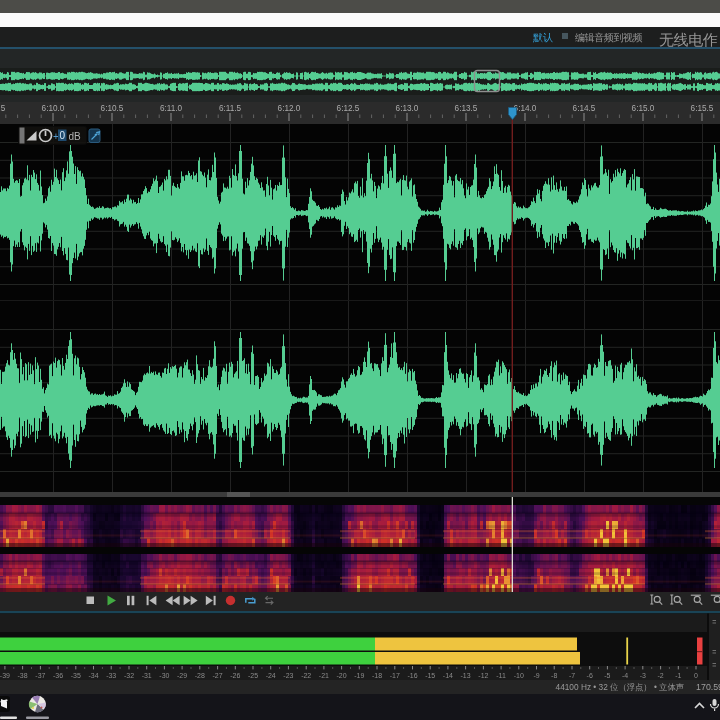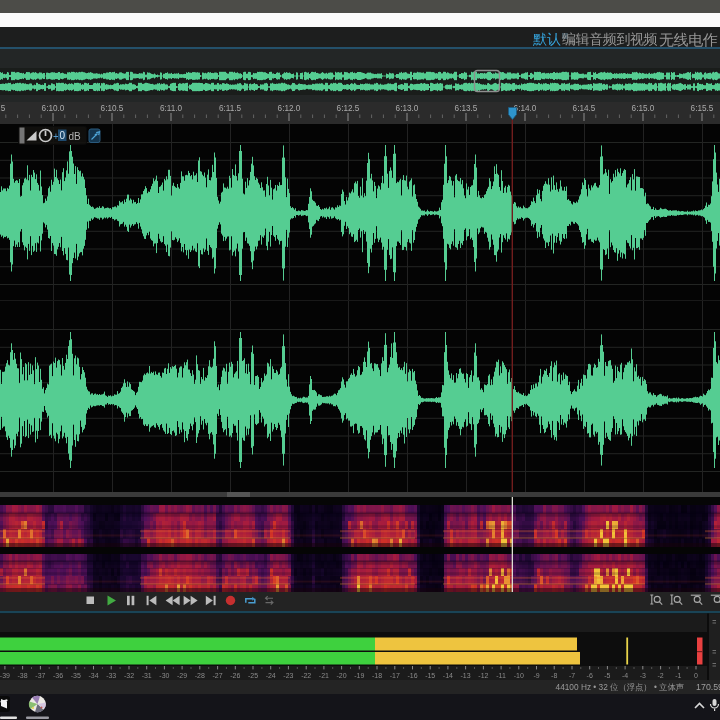--- a/index.html
+++ b/index.html
@@ -1,22 +1,22 @@
 <!DOCTYPE html>
 <html><head><meta charset="utf-8"><style>
 html,body{margin:0;padding:0;width:720px;height:720px;overflow:hidden;background:#000;
 font-family:"Liberation Sans",sans-serif;}
 .abs{position:absolute;}
 </style></head><body>
 <div class="abs" style="left:0;top:0;width:720px;height:13px;background:#4c4c48"></div>
 <div class="abs" style="left:0;top:13px;width:720px;height:14px;background:#fbfbfb"></div>
 <div class="abs" style="left:0;top:27px;width:720px;height:20px;background:#1d1e1e"></div>
-<div class="abs" style="left:533px;top:31px;font-size:14px;color:#35a3dc">默认</div>
+<div class="abs" style="left:533px;top:31px;font-size:10px;color:#35a3dc">默认</div>
 <div class="abs" style="left:562px;top:33px;width:6px;height:6px;background:#46565e"></div>
-<div class="abs" style="left:562px;top:31px;font-size:14px;color:#969696;letter-spacing:-0.4px">编辑音频到视频</div>
+<div class="abs" style="left:575px;top:31px;font-size:10px;color:#969696;letter-spacing:-0.4px">编辑音频到视频</div>
 <div class="abs" style="left:659px;top:31px;font-size:15px;color:#969696;letter-spacing:-0.4px">无线电作品</div>
 <div class="abs" style="left:0;top:47px;width:720px;height:2px;background:#24506a"></div>
 <div class="abs" style="left:0;top:49px;width:720px;height:53px;background:#232626"></div>
 <svg class="abs" style="left:0;top:0" width="720" height="720" viewBox="0 0 720 720">
 
   <rect x="0" y="68" width="720" height="27" fill="#1a1d1b"></rect>
   <path d="M0.5 72.1V79.9M1.5 72.9V79.1M2.5 72.4V79.6M3.5 74.1V77.9M4.5 73.8V78.2M5.5 74.3V77.7M6.5 73.8V78.2M7.5 72.0V80.0M8.5 72.5V79.5M9.5 75.0V77.0M10.5 74.9V77.1M11.5 71.8V80.2M12.5 71.8V80.2M13.5 71.9V80.1M14.5 71.8V80.2M15.5 72.7V79.3M16.5 72.4V79.6M17.5 72.1V79.9M18.5 72.1V79.9M19.5 72.6V79.4M20.5 73.0V79.0M21.5 72.9V79.1M22.5 73.4V78.6M23.5 72.9V79.1M24.5 74.1V77.9M25.5 73.5V78.5M26.5 72.0V80.0M27.5 72.1V79.9M28.5 72.1V79.9M29.5 72.2V79.8M30.5 73.4V78.6M31.5 72.8V79.2M32.5 72.4V79.6M33.5 72.2V79.8M34.5 72.7V79.3M35.5 72.1V79.9M36.5 72.8V79.2M37.5 73.4V78.6M38.5 73.3V78.7M39.5 72.4V79.6M40.5 72.5V79.5M41.5 72.6V79.4M42.5 73.6V78.4M43.5 73.0V79.0M44.5 73.0V79.0M45.5 75.6V76.4M46.5 72.7V79.3M47.5 72.6V79.4M48.5 72.9V79.1M49.5 73.1V78.9M50.5 72.7V79.3M51.5 72.3V79.7M52.5 72.2V79.8M53.5 72.4V79.6M54.5 72.3V79.7M55.5 72.9V79.1M56.5 72.9V79.1M57.5 72.8V79.2M58.5 72.0V80.0M59.5 72.0V80.0M60.5 73.3V78.7M61.5 73.0V79.0M62.5 72.7V79.3M63.5 73.2V78.8M64.5 73.8V78.2M65.5 73.8V78.2M66.5 74.2V77.8M67.5 72.3V79.7M68.5 72.4V79.6M69.5 72.1V79.9M70.5 72.7V79.3M71.5 71.8V80.2M72.5 71.9V80.1M73.5 71.8V80.2M74.5 72.1V79.9M75.5 72.6V79.4M76.5 72.1V79.9M77.5 72.6V79.4M78.5 72.3V79.7M79.5 71.9V80.1M80.5 72.2V79.8M81.5 71.8V80.2M82.5 71.8V80.2M83.5 72.2V79.8M84.5 72.3V79.7M85.5 72.8V79.2M86.5 73.2V78.8M87.5 73.0V79.0M88.5 72.5V79.5M89.5 72.7V79.3M90.5 72.1V79.9M91.5 72.6V79.4M92.5 72.9V79.1M93.5 73.5V78.5M94.5 73.5V78.5M95.5 73.5V78.5M96.5 73.2V78.8M97.5 73.5V78.5M98.5 73.8V78.2M99.5 73.7V78.3M100.5 74.4V77.6M101.5 73.7V78.3M102.5 74.3V77.7M103.5 73.1V78.9M104.5 73.1V78.9M105.5 73.3V78.7M106.5 72.6V79.4M107.5 72.5V79.5M108.5 72.7V79.3M109.5 72.0V80.0M110.5 72.0V80.0M111.5 72.6V79.4M112.5 72.1V79.9M113.5 72.2V79.8M114.5 71.8V80.2M115.5 73.3V78.7M116.5 73.0V79.0M117.5 73.6V78.4M118.5 73.6V78.4M119.5 72.5V79.5M120.5 72.3V79.7M121.5 72.4V79.6M122.5 73.1V78.9M123.5 73.4V78.6M124.5 73.7V78.3M125.5 73.4V78.6M126.5 71.9V80.1M127.5 71.9V80.1M128.5 71.9V80.1M129.5 75.6V76.4M130.5 71.8V80.2M131.5 71.8V80.2M132.5 72.2V79.8M133.5 73.6V78.4M134.5 73.6V78.4M135.5 73.6V78.4M136.5 73.8V78.2M137.5 74.0V78.0M138.5 73.8V78.2M139.5 73.1V78.9M140.5 73.4V78.6M141.5 73.3V78.7M142.5 73.5V78.5M143.5 71.8V80.2M144.5 72.2V79.8M145.5 74.7V77.3M146.5 74.6V77.4M147.5 72.3V79.7M148.5 72.7V79.3M149.5 72.6V79.4M150.5 73.2V78.8M151.5 73.8V78.2M152.5 74.1V77.9M153.5 74.3V77.7M154.5 73.5V78.5M155.5 74.4V77.6M156.5 75.0V77.0M157.5 74.5V77.5M158.5 75.2V76.8M159.5 75.3V76.7M160.5 72.4V79.6M161.5 72.7V79.3M162.5 75.5V76.5M163.5 73.8V78.2M164.5 73.8V78.2M165.5 72.9V79.1M166.5 73.0V79.0M167.5 72.3V79.7M168.5 73.6V78.4M169.5 73.5V78.5M170.5 73.6V78.4M171.5 72.9V79.1M172.5 74.0V78.0M173.5 73.9V78.1M174.5 73.4V78.6M175.5 73.7V78.3M176.5 73.4V78.6M177.5 73.6V78.4M178.5 72.9V79.1M179.5 74.2V77.8M180.5 74.2V77.8M181.5 74.1V77.9M182.5 74.3V77.7M183.5 74.1V77.9M184.5 73.8V78.2M185.5 74.0V78.0M186.5 72.3V79.7M187.5 72.9V79.1M188.5 72.0V80.0M189.5 72.6V79.4M190.5 72.7V79.3M191.5 72.9V79.1M192.5 72.1V79.9M193.5 72.1V79.9M194.5 72.1V79.9M195.5 72.3V79.7M196.5 72.5V79.5M197.5 72.2V79.8M198.5 72.6V79.4M199.5 72.6V79.4M200.5 75.0V77.0M201.5 75.6V76.4M202.5 72.5V79.5M203.5 72.7V79.3M204.5 73.2V78.8M205.5 72.8V79.2M206.5 73.4V78.6M207.5 72.6V79.4M208.5 72.0V80.0M209.5 72.6V79.4M210.5 72.2V79.8M211.5 73.0V79.0M212.5 72.9V79.1M213.5 73.1V78.9M214.5 72.6V79.4M215.5 72.5V79.5M216.5 72.6V79.4M217.5 73.1V78.9M218.5 75.1V76.9M219.5 71.8V80.2M220.5 71.8V80.2M221.5 71.8V80.2M222.5 71.8V80.2M223.5 71.8V80.2M224.5 71.8V80.2M225.5 71.8V80.2M226.5 72.8V79.2M227.5 73.6V78.4M228.5 73.6V78.4M229.5 71.8V80.2M230.5 71.8V80.2M231.5 71.8V80.2M232.5 71.8V80.2M233.5 72.5V79.5M234.5 71.8V80.2M235.5 72.8V79.2M236.5 72.8V79.2M237.5 72.3V79.7M238.5 73.2V78.8M239.5 73.5V78.5M240.5 73.3V78.7M241.5 74.0V78.0M242.5 75.4V76.6M243.5 72.2V79.8M244.5 71.8V80.2M245.5 71.8V80.2M246.5 73.8V78.2M247.5 73.6V78.4M248.5 71.9V80.1M249.5 71.9V80.1M250.5 72.2V79.8M251.5 74.9V77.1M252.5 74.6V77.4M253.5 72.9V79.1M254.5 73.3V78.7M255.5 73.1V78.9M256.5 73.2V78.8M257.5 71.8V80.2M258.5 72.0V80.0M259.5 71.8V80.2M260.5 71.9V80.1M261.5 71.8V80.2M262.5 71.9V80.1M263.5 72.3V79.7M264.5 72.2V79.8M265.5 72.3V79.7M266.5 73.0V79.0M267.5 73.6V78.4M268.5 73.8V78.2M269.5 72.0V80.0M270.5 71.8V80.2M271.5 71.8V80.2M272.5 73.6V78.4M273.5 73.4V78.6M274.5 74.0V78.0M275.5 74.0V78.0M276.5 72.8V79.2M277.5 72.3V79.7M278.5 72.8V79.2M279.5 72.6V79.4M280.5 74.8V77.2M281.5 75.5V76.5M282.5 74.1V77.9M283.5 73.4V78.6M284.5 72.3V79.7M285.5 72.9V79.1M286.5 72.1V79.9M287.5 72.7V79.3M288.5 72.9V79.1M289.5 72.5V79.5M290.5 73.3V78.7M291.5 74.1V77.9M292.5 74.0V78.0M293.5 73.5V78.5M294.5 75.5V76.5M295.5 75.5V76.5M296.5 72.3V79.7M297.5 72.6V79.4M298.5 75.6V76.4M299.5 75.6V76.4M300.5 73.0V79.0M301.5 72.9V79.1M302.5 72.6V79.4M303.5 75.6V76.4M304.5 72.1V79.9M305.5 71.8V80.2M306.5 72.3V79.7M307.5 72.7V79.3M308.5 72.3V79.7M309.5 74.0V78.0M310.5 73.2V78.8M311.5 71.9V80.1M312.5 71.8V80.2M313.5 72.1V79.9M314.5 72.2V79.8M315.5 71.8V80.2M316.5 73.0V79.0M317.5 72.9V79.1M318.5 73.4V78.6M319.5 73.7V78.3M320.5 73.6V78.4M321.5 72.8V79.2M322.5 72.1V79.9M323.5 72.8V79.2M324.5 73.5V78.5M325.5 73.4V78.6M326.5 72.8V79.2M327.5 73.7V78.3M328.5 72.8V79.2M329.5 72.7V79.3M330.5 72.4V79.6M331.5 72.6V79.4M332.5 72.7V79.3M333.5 74.6V77.4M334.5 75.2V76.8M335.5 71.8V80.2M336.5 72.6V79.4M337.5 72.3V79.7M338.5 72.1V79.9M339.5 72.6V79.4M340.5 72.5V79.5M341.5 72.1V79.9M342.5 74.5V77.5M343.5 74.6V77.4M344.5 71.9V80.1M345.5 72.1V79.9M346.5 72.2V79.8M347.5 72.3V79.7M348.5 73.1V78.9M349.5 73.3V78.7M350.5 72.2V79.8M351.5 72.2V79.8M352.5 71.8V80.2M353.5 73.0V79.0M354.5 72.5V79.5M355.5 73.2V78.8M356.5 72.9V79.1M357.5 72.0V80.0M358.5 72.0V80.0M359.5 72.0V80.0M360.5 72.0V80.0M361.5 72.4V79.6M362.5 72.7V79.3M363.5 73.0V79.0M364.5 73.3V78.7M365.5 73.9V78.1M366.5 73.5V78.5M367.5 72.7V79.3M368.5 72.6V79.4M369.5 72.7V79.3M370.5 72.5V79.5M371.5 73.3V78.7M372.5 73.5V78.5M373.5 73.7V78.3M374.5 74.1V77.9M375.5 73.9V78.1M376.5 74.1V77.9M377.5 73.5V78.5M378.5 73.6V78.4M379.5 73.6V78.4M380.5 73.7V78.3M381.5 73.2V78.8M382.5 75.3V76.7M383.5 75.6V76.4M384.5 75.5V76.5M385.5 75.6V76.4M386.5 73.5V78.5M387.5 74.0V78.0M388.5 74.4V77.6M389.5 72.7V79.3M390.5 73.2V78.8M391.5 73.5V78.5M392.5 73.2V78.8M393.5 73.5V78.5M394.5 75.6V76.4M395.5 75.3V76.7M396.5 74.0V78.0M397.5 74.0V78.0M398.5 74.1V77.9M399.5 72.6V79.4M400.5 72.7V79.3M401.5 71.9V80.1M402.5 73.1V78.9M403.5 72.5V79.5M404.5 72.5V79.5M405.5 72.1V79.9M406.5 72.5V79.5M407.5 73.5V78.5M408.5 73.7V78.3M409.5 73.9V78.1M410.5 71.8V80.2M411.5 71.8V80.2M412.5 75.0V77.0M413.5 72.8V79.2M414.5 72.6V79.4M415.5 72.8V79.2M416.5 72.7V79.3M417.5 71.8V80.2M418.5 72.3V79.7M419.5 72.3V79.7M420.5 72.4V79.6M421.5 72.7V79.3M422.5 72.7V79.3M423.5 72.4V79.6M424.5 73.4V78.6M425.5 73.3V78.7M426.5 71.8V80.2M427.5 71.8V80.2M428.5 71.8V80.2M429.5 71.8V80.2M430.5 71.8V80.2M431.5 72.2V79.8M432.5 72.1V79.9M433.5 72.1V79.9M434.5 72.6V79.4M435.5 73.4V78.6M436.5 73.1V78.9M437.5 73.5V78.5M438.5 72.0V80.0M439.5 71.8V80.2M440.5 72.0V80.0M441.5 73.4V78.6M442.5 73.3V78.7M443.5 71.8V80.2M444.5 71.8V80.2M445.5 71.9V80.1M446.5 73.2V78.8M447.5 72.3V79.7M448.5 72.7V79.3M449.5 73.4V78.6M450.5 73.6V78.4M451.5 73.4V78.6M452.5 74.1V77.9M453.5 73.3V78.7M454.5 71.8V80.2M455.5 71.8V80.2M456.5 71.8V80.2M457.5 75.5V76.5M458.5 75.5V76.5M459.5 74.0V78.0M460.5 74.0V78.0M461.5 73.0V79.0M462.5 73.1V78.9M463.5 73.3V78.7M464.5 71.9V80.1M465.5 72.6V79.4M466.5 72.7V79.3M467.5 75.5V76.5M468.5 75.6V76.4M469.5 74.8V77.2M470.5 74.8V77.2M471.5 71.8V80.2M472.5 72.3V79.7M473.5 71.8V80.2M474.5 71.9V80.1M475.5 71.8V80.2M476.5 71.8V80.2M477.5 73.6V78.4M478.5 73.4V78.6M479.5 73.8V78.2M480.5 73.0V79.0M481.5 73.1V78.9M482.5 73.1V78.9M483.5 73.5V78.5M484.5 72.9V79.1M485.5 73.5V78.5M486.5 73.2V78.8M487.5 72.2V79.8M488.5 71.8V80.2M489.5 71.8V80.2M490.5 71.8V80.2M491.5 73.0V79.0M492.5 73.8V78.2M493.5 73.4V78.6M494.5 73.7V78.3M495.5 72.5V79.5M496.5 73.2V78.8M497.5 73.4V78.6M498.5 73.3V78.7M499.5 73.3V78.7M500.5 71.9V80.1M501.5 72.3V79.7M502.5 72.0V80.0M503.5 72.2V79.8M504.5 73.1V78.9M505.5 73.5V78.5M506.5 73.6V78.4M507.5 72.4V79.6M508.5 72.5V79.5M509.5 72.4V79.6M510.5 72.4V79.6M511.5 73.5V78.5M512.5 73.4V78.6M513.5 73.2V78.8M514.5 73.3V78.7M515.5 73.5V78.5M516.5 73.5V78.5M517.5 72.7V79.3M518.5 72.8V79.2M519.5 75.0V77.0M520.5 75.3V76.7M521.5 73.8V78.2M522.5 73.6V78.4M523.5 73.5V78.5M524.5 73.1V78.9M525.5 72.4V79.6M526.5 72.6V79.4M527.5 72.1V79.9M528.5 75.3V76.7M529.5 75.0V77.0M530.5 73.0V79.0M531.5 72.8V79.2M532.5 73.8V78.2M533.5 74.5V77.5M534.5 71.8V80.2M535.5 72.0V80.0M536.5 72.1V79.9M537.5 71.8V80.2M538.5 72.0V80.0M539.5 71.8V80.2M540.5 72.0V80.0M541.5 73.4V78.6M542.5 72.9V79.1M543.5 72.8V79.2M544.5 72.7V79.3M545.5 73.5V78.5M546.5 73.2V78.8M547.5 73.2V78.8M548.5 72.9V79.1M549.5 73.6V78.4M550.5 72.9V79.1M551.5 73.1V78.9M552.5 73.0V79.0M553.5 72.1V79.9M554.5 72.0V80.0M555.5 73.0V79.0M556.5 72.6V79.4M557.5 72.5V79.5M558.5 73.1V78.9M559.5 72.6V79.4M560.5 72.7V79.3M561.5 72.3V79.7M562.5 71.8V80.2M563.5 71.8V80.2M564.5 72.0V80.0M565.5 71.8V80.2M566.5 71.8V80.2M567.5 72.3V79.7M568.5 72.2V79.8M569.5 75.6V76.4M570.5 75.6V76.4M571.5 72.4V79.6M572.5 72.6V79.4M573.5 72.6V79.4M574.5 72.1V79.9M575.5 72.3V79.7M576.5 72.4V79.6M577.5 72.1V79.9M578.5 73.3V78.7M579.5 73.8V78.2M580.5 73.9V78.1M581.5 73.8V78.2M582.5 73.6V78.4M583.5 73.6V78.4M584.5 74.4V77.6M585.5 74.2V77.8M586.5 74.3V77.7M587.5 72.4V79.6M588.5 72.0V80.0M589.5 72.0V80.0M590.5 71.8V80.2M591.5 74.9V77.1M592.5 75.0V77.0M593.5 72.3V79.7M594.5 72.9V79.1M595.5 72.1V79.9M596.5 73.9V78.1M597.5 73.9V78.1M598.5 73.1V78.9M599.5 72.8V79.2M600.5 72.3V79.7M601.5 72.1V79.9M602.5 72.5V79.5M603.5 72.3V79.7M604.5 71.8V80.2M605.5 72.6V79.4M606.5 72.9V79.1M607.5 72.3V79.7M608.5 72.7V79.3M609.5 72.7V79.3M610.5 72.4V79.6M611.5 72.9V79.1M612.5 73.8V78.2M613.5 74.0V78.0M614.5 73.2V78.8M615.5 73.7V78.3M616.5 73.2V78.8M617.5 73.7V78.3M618.5 73.8V78.2M619.5 73.3V78.7M620.5 73.5V78.5M621.5 73.1V78.9M622.5 73.6V78.4M623.5 73.1V78.9M624.5 73.0V79.0M625.5 73.4V78.6M626.5 74.0V78.0M627.5 73.3V78.7M628.5 73.8V78.2M629.5 73.7V78.3M630.5 74.0V78.0M631.5 73.8V78.2M632.5 72.1V79.9M633.5 72.4V79.6M634.5 72.2V79.8M635.5 72.3V79.7M636.5 71.9V80.1M637.5 72.6V79.4M638.5 73.4V78.6M639.5 72.6V79.4M640.5 73.0V79.0M641.5 73.5V78.5M642.5 72.9V79.1M643.5 73.2V78.8M644.5 73.7V78.3M645.5 73.8V78.2M646.5 73.5V78.5M647.5 74.1V77.9M648.5 73.4V78.6M649.5 72.8V79.2M650.5 74.0V78.0M651.5 73.5V78.5M652.5 73.7V78.3M653.5 73.4V78.6M654.5 72.8V79.2M655.5 73.3V78.7M656.5 72.8V79.2M657.5 72.1V79.9M658.5 72.2V79.8M659.5 71.9V80.1M660.5 72.5V79.5M661.5 72.5V79.5M662.5 72.8V79.2M663.5 72.9V79.1M664.5 75.3V76.7M665.5 75.2V76.8M666.5 72.6V79.4M667.5 72.5V79.5M668.5 72.6V79.4M669.5 72.5V79.5M670.5 75.5V76.5M671.5 72.0V80.0M672.5 72.9V79.1M673.5 72.3V79.7M674.5 72.2V79.8M675.5 75.1V76.9M676.5 75.3V76.7M677.5 75.0V77.0M678.5 75.0V77.0M679.5 73.4V78.6M680.5 73.7V78.3M681.5 73.9V78.1M682.5 74.2V77.8M683.5 73.4V78.6M684.5 73.5V78.5M685.5 73.2V78.8M686.5 72.8V79.2M687.5 72.2V79.8M688.5 72.1V79.9M689.5 72.8V79.2M690.5 72.0V80.0M691.5 75.6V76.4M692.5 73.7V78.3M693.5 74.1V77.9M694.5 73.8V78.2M695.5 71.8V80.2M696.5 72.7V79.3M697.5 71.9V80.1M698.5 72.6V79.4M699.5 72.6V79.4M700.5 72.1V79.9M701.5 72.5V79.5M702.5 74.4V77.6M703.5 74.6V77.4M704.5 72.8V79.2M705.5 72.3V79.7M706.5 73.5V78.5M707.5 73.3V78.7M708.5 73.0V79.0M709.5 72.8V79.2M710.5 72.7V79.3M711.5 73.6V78.4M712.5 72.4V79.6M713.5 71.8V80.2M714.5 72.5V79.5M715.5 72.0V80.0M716.5 71.8V80.2M717.5 72.4V79.6M718.5 73.3V78.7M719.5 73.5V78.5" stroke="#55cd92" stroke-width="1" fill="none"></path>
   <path d="M0.5 84.0V90.0M1.5 83.9V90.1M2.5 83.7V90.3M3.5 83.7V90.3M4.5 84.0V90.0M5.5 83.3V90.7M6.5 83.4V90.6M7.5 83.4V90.6M8.5 82.8V91.2M9.5 83.0V91.0M10.5 82.8V91.2M11.5 84.3V89.7M12.5 84.1V89.9M13.5 83.6V90.4M14.5 84.0V90.0M15.5 83.1V90.9M16.5 83.2V90.8M17.5 82.8V91.2M18.5 83.2V90.8M19.5 82.8V91.2M20.5 82.8V91.2M21.5 83.6V90.4M22.5 83.2V90.8M23.5 83.2V90.8M24.5 83.7V90.3M25.5 83.4V90.6M26.5 84.1V89.9M27.5 84.1V89.9M28.5 84.3V89.7M29.5 83.6V90.4M30.5 83.4V90.6M31.5 83.6V90.4M32.5 85.3V88.7M33.5 85.3V88.7M34.5 84.6V89.4M35.5 85.1V88.9M36.5 82.8V91.2M37.5 82.9V91.1M38.5 84.1V89.9M39.5 84.1V89.9M40.5 84.7V89.3M41.5 85.0V89.0M42.5 84.6V89.4M43.5 85.0V89.0M44.5 83.1V90.9M45.5 83.1V90.9M46.5 86.4V87.6M47.5 86.1V87.9M48.5 84.8V89.2M49.5 84.9V89.1M50.5 85.2V88.8M51.5 83.3V90.7M52.5 83.5V90.5M53.5 84.1V89.9M54.5 84.3V89.7M55.5 86.2V87.8M56.5 82.8V91.2M57.5 83.1V90.9M58.5 82.8V91.2M59.5 82.8V91.2M60.5 83.1V90.9M61.5 82.8V91.2M62.5 82.8V91.2M63.5 82.8V91.2M64.5 83.9V90.1M65.5 83.3V90.7M66.5 83.9V90.1M67.5 84.5V89.5M68.5 83.9V90.1M69.5 83.4V90.6M70.5 83.9V90.1M71.5 83.3V90.7M72.5 83.8V90.2M73.5 84.5V89.5M74.5 82.8V91.2M75.5 83.0V91.0M76.5 82.9V91.1M77.5 82.8V91.2M78.5 82.9V91.1M79.5 83.3V90.7M80.5 83.2V90.8M81.5 84.8V89.2M82.5 84.1V89.9M83.5 84.7V89.3M84.5 82.8V91.2M85.5 82.8V91.2M86.5 83.1V90.9M87.5 83.6V90.4M88.5 83.0V91.0M89.5 85.0V89.0M90.5 85.0V89.0M91.5 85.0V89.0M92.5 84.9V89.1M93.5 83.4V90.6M94.5 83.0V91.0M95.5 82.9V91.1M96.5 83.5V90.5M97.5 82.8V91.2M98.5 83.3V90.7M99.5 83.0V91.0M100.5 85.6V88.4M101.5 83.1V90.9M102.5 83.3V90.7M103.5 82.8V91.2M104.5 83.1V90.9M105.5 84.7V89.3M106.5 84.1V89.9M107.5 84.5V89.5M108.5 84.7V89.3M109.5 85.1V88.9M110.5 84.7V89.3M111.5 85.1V88.9M112.5 85.0V89.0M113.5 84.3V89.7M114.5 83.4V90.6M115.5 83.6V90.4M116.5 83.2V90.8M117.5 82.8V91.2M118.5 83.1V90.9M119.5 85.1V88.9M120.5 84.3V89.7M121.5 84.5V89.5M122.5 84.2V89.8M123.5 84.2V89.8M124.5 84.5V89.5M125.5 83.6V90.4M126.5 83.9V90.1M127.5 84.2V89.8M128.5 83.8V90.2M129.5 82.8V91.2M130.5 82.8V91.2M131.5 82.8V91.2M132.5 84.3V89.7M133.5 84.2V89.8M134.5 84.4V89.6M135.5 84.9V89.1M136.5 86.0V88.0M137.5 85.7V88.3M138.5 82.8V91.2M139.5 82.9V91.1M140.5 82.8V91.2M141.5 82.8V91.2M142.5 83.9V90.1M143.5 83.8V90.2M144.5 83.3V90.7M145.5 82.8V91.2M146.5 82.8V91.2M147.5 83.0V91.0M148.5 83.3V90.7M149.5 83.5V90.5M150.5 83.9V90.1M151.5 84.0V90.0M152.5 83.8V90.2M153.5 84.4V89.6M154.5 84.7V89.3M155.5 84.3V89.7M156.5 84.3V89.7M157.5 83.3V90.7M158.5 83.6V90.4M159.5 83.0V91.0M160.5 84.4V89.6M161.5 83.6V90.4M162.5 84.0V90.0M163.5 83.4V90.6M164.5 83.5V90.5M165.5 84.5V89.5M166.5 84.3V89.7M167.5 84.6V89.4M168.5 86.2V87.8M169.5 85.8V88.2M170.5 83.8V90.2M171.5 83.4V90.6M172.5 83.0V91.0M173.5 82.8V91.2M174.5 82.9V91.1M175.5 82.8V91.2M176.5 86.0V88.0M177.5 86.4V87.6M178.5 83.9V90.1M179.5 83.2V90.8M180.5 83.4V90.6M181.5 83.8V90.2M182.5 83.3V90.7M183.5 83.1V90.9M184.5 83.5V90.5M185.5 83.1V90.9M186.5 82.9V91.1M187.5 82.8V91.2M188.5 86.4V87.6M189.5 84.6V89.4M190.5 84.8V89.2M191.5 84.1V89.9M192.5 82.8V91.2M193.5 82.8V91.2M194.5 82.8V91.2M195.5 82.8V91.2M196.5 82.8V91.2M197.5 82.9V91.1M198.5 82.8V91.2M199.5 82.8V91.2M200.5 83.0V91.0M201.5 83.0V91.0M202.5 83.1V90.9M203.5 84.2V89.8M204.5 83.9V90.1M205.5 82.9V91.1M206.5 83.0V91.0M207.5 83.3V90.7M208.5 83.6V90.4M209.5 83.9V90.1M210.5 84.3V89.7M211.5 82.9V91.1M212.5 82.8V91.2M213.5 82.8V91.2M214.5 84.8V89.2M215.5 84.6V89.4M216.5 84.6V89.4M217.5 83.0V91.0M218.5 83.1V90.9M219.5 84.5V89.5M220.5 84.1V89.9M221.5 84.5V89.5M222.5 83.1V90.9M223.5 83.1V90.9M224.5 83.5V90.5M225.5 84.0V90.0M226.5 83.3V90.7M227.5 83.6V90.4M228.5 84.0V90.0M229.5 84.7V89.3M230.5 84.4V89.6M231.5 84.9V89.1M232.5 84.5V89.5M233.5 84.7V89.3M234.5 84.6V89.4M235.5 84.3V89.7M236.5 84.5V89.5M237.5 83.4V90.6M238.5 83.7V90.3M239.5 83.2V90.8M240.5 83.1V90.9M241.5 84.4V89.6M242.5 85.3V88.7M243.5 85.1V88.9M244.5 82.9V91.1M245.5 83.3V90.7M246.5 83.7V90.3M247.5 83.7V90.3M248.5 86.5V87.5M249.5 83.9V90.1M250.5 83.5V90.5M251.5 84.3V89.7M252.5 84.0V90.0M253.5 83.7V90.3M254.5 83.0V91.0M255.5 84.1V89.9M256.5 84.0V90.0M257.5 84.5V89.5M258.5 86.0V88.0M259.5 86.2V87.8M260.5 84.3V89.7M261.5 84.6V89.4M262.5 84.4V89.6M263.5 84.5V89.5M264.5 83.3V90.7M265.5 83.2V90.8M266.5 82.9V91.1M267.5 83.7V90.3M268.5 86.3V87.7M269.5 86.2V87.8M270.5 83.4V90.6M271.5 83.5V90.5M272.5 82.8V91.2M273.5 83.7V90.3M274.5 83.8V90.2M275.5 84.0V90.0M276.5 83.6V90.4M277.5 83.8V90.2M278.5 83.4V90.6M279.5 83.4V90.6M280.5 83.5V90.5M281.5 82.8V91.2M282.5 82.8V91.2M283.5 83.3V90.7M284.5 82.8V91.2M285.5 83.6V90.4M286.5 83.9V90.1M287.5 84.6V89.4M288.5 84.4V89.6M289.5 84.9V89.1M290.5 85.3V88.7M291.5 84.5V89.5M292.5 82.9V91.1M293.5 83.0V91.0M294.5 83.1V90.9M295.5 84.4V89.6M296.5 84.8V89.2M297.5 84.8V89.2M298.5 83.8V90.2M299.5 83.5V90.5M300.5 84.0V90.0M301.5 84.0V90.0M302.5 84.2V89.8M303.5 84.4V89.6M304.5 84.2V89.8M305.5 84.4V89.6M306.5 85.1V88.9M307.5 85.1V88.9M308.5 84.6V89.4M309.5 84.7V89.3M310.5 84.7V89.3M311.5 84.8V89.2M312.5 83.8V90.2M313.5 83.9V90.1M314.5 84.2V89.8M315.5 83.6V90.4M316.5 83.6V90.4M317.5 83.5V90.5M318.5 83.8V90.2M319.5 83.4V90.6M320.5 83.7V90.3M321.5 83.2V90.8M322.5 83.4V90.6M323.5 84.5V89.5M324.5 84.8V89.2M325.5 82.8V91.2M326.5 82.8V91.2M327.5 82.9V91.1M328.5 85.2V88.8M329.5 84.9V89.1M330.5 83.6V90.4M331.5 83.2V90.8M332.5 83.7V90.3M333.5 82.8V91.2M334.5 83.1V90.9M335.5 82.8V91.2M336.5 83.6V90.4M337.5 83.8V90.2M338.5 82.8V91.2M339.5 82.8V91.2M340.5 82.8V91.2M341.5 82.9V91.1M342.5 84.2V89.8M343.5 85.0V89.0M344.5 84.7V89.3M345.5 84.9V89.1M346.5 84.3V89.7M347.5 84.1V89.9M348.5 84.4V89.6M349.5 85.0V89.0M350.5 83.9V90.1M351.5 83.2V90.8M352.5 83.6V90.4M353.5 84.2V89.8M354.5 82.9V91.1M355.5 83.6V90.4M356.5 84.6V89.4M357.5 84.9V89.1M358.5 84.9V89.1M359.5 85.0V89.0M360.5 83.7V90.3M361.5 84.1V89.9M362.5 83.9V90.1M363.5 84.3V89.7M364.5 84.0V90.0M365.5 83.4V90.6M366.5 83.6V90.4M367.5 83.5V90.5M368.5 83.9V90.1M369.5 83.6V90.4M370.5 84.4V89.6M371.5 84.4V89.6M372.5 84.4V89.6M373.5 84.6V89.4M374.5 83.4V90.6M375.5 83.6V90.4M376.5 82.8V91.2M377.5 83.0V91.0M378.5 84.4V89.6M379.5 84.6V89.4M380.5 83.7V90.3M381.5 84.6V89.4M382.5 84.6V89.4M383.5 84.8V89.2M384.5 84.4V89.6M385.5 84.3V89.7M386.5 84.2V89.8M387.5 83.6V90.4M388.5 83.3V90.7M389.5 83.7V90.3M390.5 83.5V90.5M391.5 84.1V89.9M392.5 84.1V89.9M393.5 84.1V89.9M394.5 83.2V90.8M395.5 82.8V91.2M396.5 82.8V91.2M397.5 86.5V87.5M398.5 85.0V89.0M399.5 84.8V89.2M400.5 84.4V89.6M401.5 84.0V90.0M402.5 84.2V89.8M403.5 84.9V89.1M404.5 82.9V91.1M405.5 83.1V90.9M406.5 83.2V90.8M407.5 83.2V90.8M408.5 85.9V88.1M409.5 85.5V88.5M410.5 83.8V90.2M411.5 83.7V90.3M412.5 84.0V90.0M413.5 84.5V89.5M414.5 84.2V89.8M415.5 84.1V89.9M416.5 83.9V90.1M417.5 83.8V90.2M418.5 83.9V90.1M419.5 83.9V90.1M420.5 83.3V90.7M421.5 83.0V91.0M422.5 83.7V90.3M423.5 83.4V90.6M424.5 83.0V91.0M425.5 83.7V90.3M426.5 83.9V90.1M427.5 83.8V90.2M428.5 84.0V90.0M429.5 86.0V88.0M430.5 82.8V91.2M431.5 82.8V91.2M432.5 83.1V90.9M433.5 83.7V90.3M434.5 84.0V90.0M435.5 83.7V90.3M436.5 83.6V90.4M437.5 82.8V91.2M438.5 83.8V90.2M439.5 83.4V90.6M440.5 83.0V91.0M441.5 83.5V90.5M442.5 83.6V90.4M443.5 86.6V87.4M444.5 86.5V87.5M445.5 85.2V88.8M446.5 84.7V89.3M447.5 84.6V89.4M448.5 84.9V89.1M449.5 84.7V89.3M450.5 84.8V89.2M451.5 84.4V89.6M452.5 86.6V87.4M453.5 85.8V88.2M454.5 85.9V88.1M455.5 83.3V90.7M456.5 83.6V90.4M457.5 83.9V90.1M458.5 83.6V90.4M459.5 84.7V89.3M460.5 84.9V89.1M461.5 84.3V89.7M462.5 84.5V89.5M463.5 83.4V90.6M464.5 82.9V91.1M465.5 82.8V91.2M466.5 82.8V91.2M467.5 83.5V90.5M468.5 83.1V90.9M469.5 82.8V91.2M470.5 83.5V90.5M471.5 82.8V91.2M472.5 83.2V90.8M473.5 83.1V90.9M474.5 83.2V90.8M475.5 82.8V91.2M476.5 83.0V91.0M477.5 82.8V91.2M478.5 83.7V90.3M479.5 83.2V90.8M480.5 84.1V89.9M481.5 84.3V89.7M482.5 84.6V89.4M483.5 84.3V89.7M484.5 84.8V89.2M485.5 84.6V89.4M486.5 85.1V88.9M487.5 83.3V90.7M488.5 83.0V91.0M489.5 83.9V90.1M490.5 84.6V89.4M491.5 84.7V89.3M492.5 84.3V89.7M493.5 83.6V90.4M494.5 83.1V90.9M495.5 82.9V91.1M496.5 83.4V90.6M497.5 84.1V89.9M498.5 83.7V90.3M499.5 86.6V87.4M500.5 86.5V87.5M501.5 82.8V91.2M502.5 83.0V91.0M503.5 83.5V90.5M504.5 83.8V90.2M505.5 83.2V90.8M506.5 82.9V91.1M507.5 83.4V90.6M508.5 83.4V90.6M509.5 83.3V90.7M510.5 83.9V90.1M511.5 84.3V89.7M512.5 83.3V90.7M513.5 83.0V91.0M514.5 83.0V91.0M515.5 84.6V89.4M516.5 84.5V89.5M517.5 85.2V88.8M518.5 85.0V89.0M519.5 84.5V89.5M520.5 85.3V88.7M521.5 83.5V90.5M522.5 84.3V89.7M523.5 84.0V90.0M524.5 83.5V90.5M525.5 83.8V90.2M526.5 83.7V90.3M527.5 83.0V91.0M528.5 83.1V90.9M529.5 82.8V91.2M530.5 82.8V91.2M531.5 82.8V91.2M532.5 83.1V90.9M533.5 82.9V91.1M534.5 83.6V90.4M535.5 83.6V90.4M536.5 83.9V90.1M537.5 84.1V89.9M538.5 82.8V91.2M539.5 83.1V90.9M540.5 84.1V89.9M541.5 83.6V90.4M542.5 84.4V89.6M543.5 83.3V90.7M544.5 83.6V90.4M545.5 83.1V90.9M546.5 83.4V90.6M547.5 84.0V90.0M548.5 83.9V90.1M549.5 84.6V89.4M550.5 82.8V91.2M551.5 83.3V90.7M552.5 82.8V91.2M553.5 83.2V90.8M554.5 82.8V91.2M555.5 83.0V91.0M556.5 83.2V90.8M557.5 83.2V90.8M558.5 83.7V90.3M559.5 84.8V89.2M560.5 84.9V89.1M561.5 83.4V90.6M562.5 83.3V90.7M563.5 83.5V90.5M564.5 82.9V91.1M565.5 84.2V89.8M566.5 83.9V90.1M567.5 83.7V90.3M568.5 83.6V90.4M569.5 82.9V91.1M570.5 85.2V88.8M571.5 84.6V89.4M572.5 84.7V89.3M573.5 84.3V89.7M574.5 83.7V90.3M575.5 83.7V90.3M576.5 84.0V90.0M577.5 83.8V90.2M578.5 83.9V90.1M579.5 84.9V89.1M580.5 84.7V89.3M581.5 85.4V88.6M582.5 84.8V89.2M583.5 84.7V89.3M584.5 84.6V89.4M585.5 84.7V89.3M586.5 84.6V89.4M587.5 84.5V89.5M588.5 84.0V90.0M589.5 84.4V89.6M590.5 83.9V90.1M591.5 84.1V89.9M592.5 85.8V88.2M593.5 83.1V90.9M594.5 83.5V90.5M595.5 83.7V90.3M596.5 83.7V90.3M597.5 83.6V90.4M598.5 83.4V90.6M599.5 83.1V90.9M600.5 83.3V90.7M601.5 83.1V90.9M602.5 84.5V89.5M603.5 83.9V90.1M604.5 83.9V90.1M605.5 84.8V89.2M606.5 84.2V89.8M607.5 84.3V89.7M608.5 86.6V87.4M609.5 85.6V88.4M610.5 86.2V87.8M611.5 86.3V87.7M612.5 84.4V89.6M613.5 84.2V89.8M614.5 84.5V89.5M615.5 84.3V89.7M616.5 84.0V90.0M617.5 83.5V90.5M618.5 84.2V89.8M619.5 83.7V90.3M620.5 84.1V89.9M621.5 84.6V89.4M622.5 83.9V90.1M623.5 85.6V88.4M624.5 85.4V88.6M625.5 83.6V90.4M626.5 83.8V90.2M627.5 84.0V90.0M628.5 83.5V90.5M629.5 83.6V90.4M630.5 83.6V90.4M631.5 84.3V89.7M632.5 84.0V90.0M633.5 82.8V91.2M634.5 82.8V91.2M635.5 83.1V90.9M636.5 82.8V91.2M637.5 83.3V90.7M638.5 83.4V90.6M639.5 83.3V90.7M640.5 83.3V90.7M641.5 83.5V90.5M642.5 83.2V90.8M643.5 83.6V90.4M644.5 83.1V90.9M645.5 84.1V89.9M646.5 84.2V89.8M647.5 84.4V89.6M648.5 83.2V90.8M649.5 82.8V91.2M650.5 83.3V90.7M651.5 83.0V91.0M652.5 84.7V89.3M653.5 84.8V89.2M654.5 83.7V90.3M655.5 82.9V91.1M656.5 83.4V90.6M657.5 86.3V87.7M658.5 83.1V90.9M659.5 83.2V90.8M660.5 82.8V91.2M661.5 82.8V91.2M662.5 83.3V90.7M663.5 83.6V90.4M664.5 83.5V90.5M665.5 83.1V90.9M666.5 86.3V87.7M667.5 83.6V90.4M668.5 82.8V91.2M669.5 83.3V90.7M670.5 82.9V91.1M671.5 86.3V87.7M672.5 84.6V89.4M673.5 84.3V89.7M674.5 83.9V90.1M675.5 84.4V89.6M676.5 84.0V90.0M677.5 83.9V90.1M678.5 83.6V90.4M679.5 83.2V90.8M680.5 82.9V91.1M681.5 83.5V90.5M682.5 84.0V90.0M683.5 84.8V89.2M684.5 84.2V89.8M685.5 84.2V89.8M686.5 86.0V88.0M687.5 84.4V89.6M688.5 84.6V89.4M689.5 84.4V89.6M690.5 84.4V89.6M691.5 86.1V87.9M692.5 86.1V87.9M693.5 83.4V90.6M694.5 83.4V90.6M695.5 86.2V87.8M696.5 85.8V88.2M697.5 83.0V91.0M698.5 82.8V91.2M699.5 84.0V90.0M700.5 83.9V90.1M701.5 84.3V89.7M702.5 83.9V90.1M703.5 85.0V89.0M704.5 85.2V88.8M705.5 85.2V88.8M706.5 82.9V91.1M707.5 83.0V91.0M708.5 83.7V90.3M709.5 83.7V90.3M710.5 83.7V90.3M711.5 83.2V90.8M712.5 85.0V89.0M713.5 85.1V88.9M714.5 84.7V89.3M715.5 83.3V90.7M716.5 83.6V90.4M717.5 83.0V91.0M718.5 83.5V90.5M719.5 83.5V90.5" stroke="#55cd92" stroke-width="1" fill="none"></path>
   <rect x="474.5" y="70.5" width="25" height="21" rx="3" fill="none" stroke="#8f8f8f" stroke-width="1.4"></rect>
 

